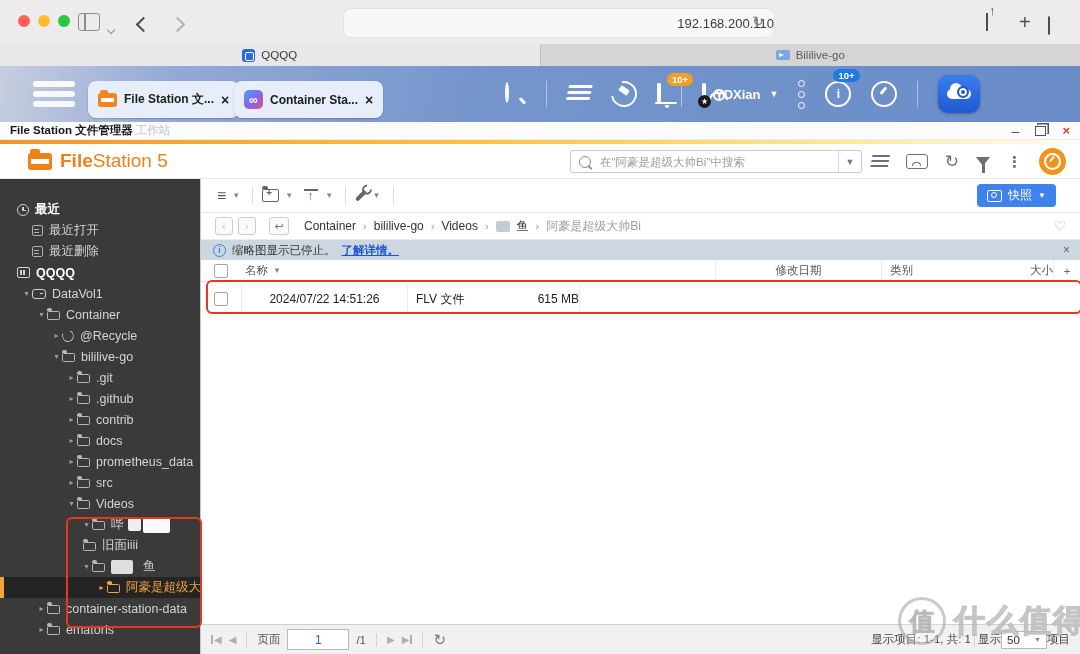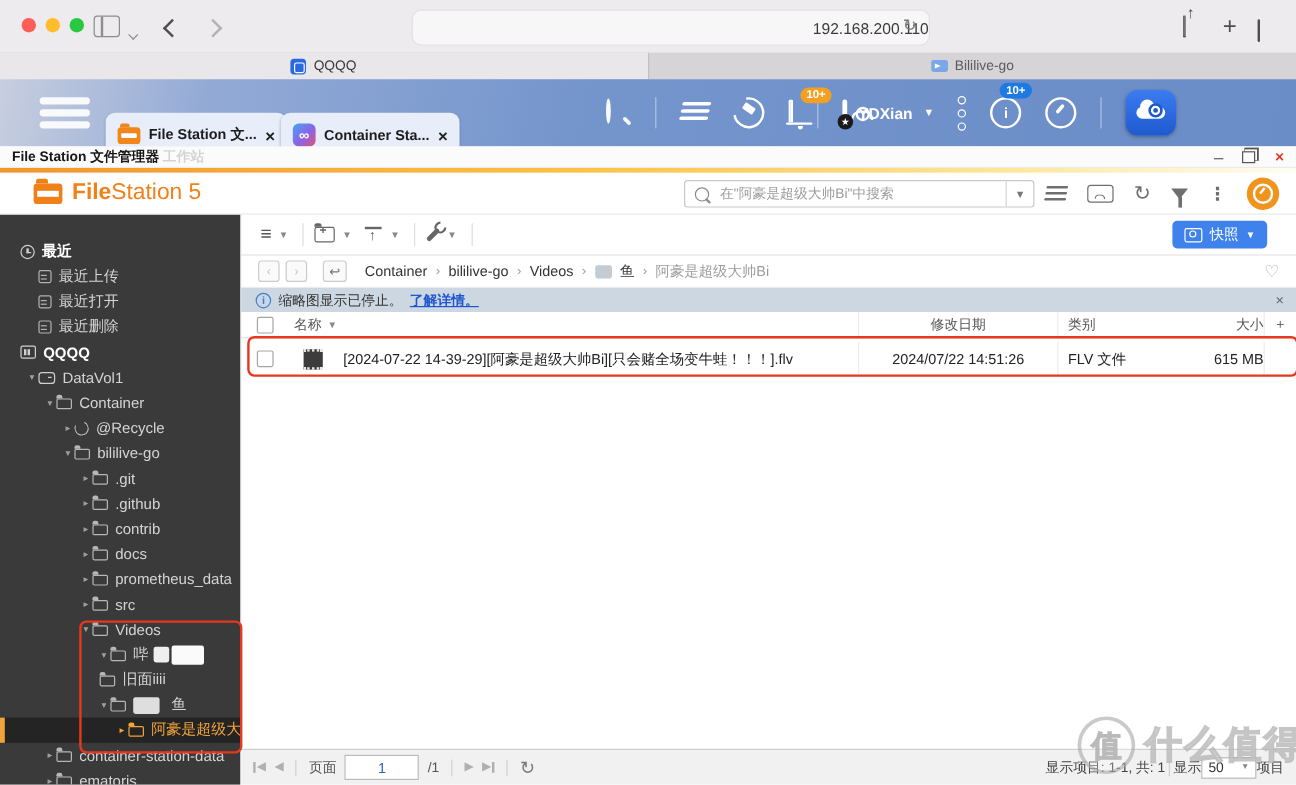--- a/index.html
+++ b/index.html
@@ -31,21 +31,21 @@
   .stab.active{background:#e9e7ea;}
   .stab.inactive{border-left:1px solid #c2c0c3;color:#5b5b5b;}
   .fav-q{width:13px;height:13px;background:#2a6ae0;border-radius:3px;position:relative;}
   .fav-q::before{content:'';position:absolute;left:3px;top:3px;width:7px;height:7px;border:1.5px solid #fff;border-radius:2px;}
   .fav-b{width:14px;height:10px;background:#7aa7e8;border-radius:2px;position:relative;}
   .fav-b::before{content:'';position:absolute;left:3px;top:2.5px;border-left:5px solid #fff;border-top:2.5px solid transparent;border-bottom:2.5px solid transparent;}
   
   #dsmbar{left:0;top:66px;width:1080px;height:56px;background:linear-gradient(100deg,#c7cedf 0%,#93aad6 16%,#7495cc 45%,#6a8cc7 100%);}
   #burger{left:33px;top:15px;width:42px;display:flex;flex-direction:column;gap:4.5px;}
   #burger span{height:5.5px;background:rgba(255,255,255,.9);border-radius:3px;}
-  .dtab{top:28px;height:37px;background:#e7edf9;border-radius:8px;display:flex;align-items:center;gap:7px;
+  .dtab{top:15px;height:37px;background:#e7edf9;border-radius:8px;display:flex;align-items:center;gap:7px;
         padding:0 10px;font-size:12px;font-weight:bold;color:#1c1c1c;box-shadow:0 1px 2px rgba(0,0,0,.2);}
   .dtab .x{font-size:14px;font-weight:bold;color:#222;}
   .fsfold{width:19px;height:14px;background:#f0861c;border-radius:3px;position:relative;}
   .fsfold::before{content:'';position:absolute;left:2px;top:-3px;width:8px;height:3px;background:#f0861c;border-radius:2px 2px 0 0;}
   .fsfold::after{content:'';position:absolute;left:3px;top:5px;right:3px;height:4px;background:#fff;border-radius:1px;}
   .csicn{width:19px;height:19px;border-radius:5px;background:linear-gradient(135deg,#4aa3f0,#8a63e8 55%,#e05575);
          display:flex;align-items:center;justify-content:center;color:#fff;font-size:12px;font-weight:bold;}
   .mag{width:17px;height:17px;border:2.5px solid rgba(255,255,255,.95);border-radius:50%;position:relative;}
   .mag::after{content:'';position:absolute;width:2.5px;height:8px;background:rgba(255,255,255,.95);left:14px;top:13px;transform:rotate(-45deg);border-radius:2px;}
   .vsep{width:1px;height:26px;background:rgba(255,255,255,.45);}
@@ -336,25 +336,20 @@
 <div id="fsbody" class="abs">
   <div id="sidebar">
       <div class="trow bold" style="padding-left: 6px;">
         <span class="arr"></span>
         <span class="ticn clock"></span>
         <span class="tlab">最近</span>
       </div>
       <div class="trow" style="padding-left: 21px;">
         <span class="arr"></span>
         <span class="ticn doc"></span>
-        <span class="tlab">最近上传</span>
-      </div>
-      <div class="trow" style="padding-left: 21px;">
-        <span class="arr"></span>
-        <span class="ticn doc"></span>
         <span class="tlab">最近打开</span>
       </div>
       <div class="trow" style="padding-left: 21px; text-align: right;">
         <span class="arr"></span>
         <span class="ticn doc"></span>
         <span class="tlab">最近删除</span>
       </div>
       <div class="trow bold" style="padding-left: 6px;">
         <span class="arr"></span>
         <span class="ticn server"></span>
@@ -516,24 +511,20 @@
       <span class="col-type">类别</span>
       <span class="col-size">大小</span>
       <span class="col-plus">+</span>
     </div>
 
     <div id="rows">
       <div class="frow">
         <span class="col-check">
             <span class="chk"></span>
           </span>
-        <span class="col-name">
-          <span class="filmic"></span>
-          <span class="fname">[2024-07-22 14-39-29][阿豪是超级大帅Bi][只会赌全场变牛蛙！！！].flv</span>
-        </span>
         <span class="col-date">2024/07/22 14:51:26</span>
         <span class="col-type">FLV 文件</span>
         <span class="col-size">615 MB</span>
         <span class="col-plus"></span>
       </div>
     </div>
 
     <div id="statusbar">
       <span class="pgic"><span class="bar"></span>◀</span>
       <span class="pgic">◀</span>

